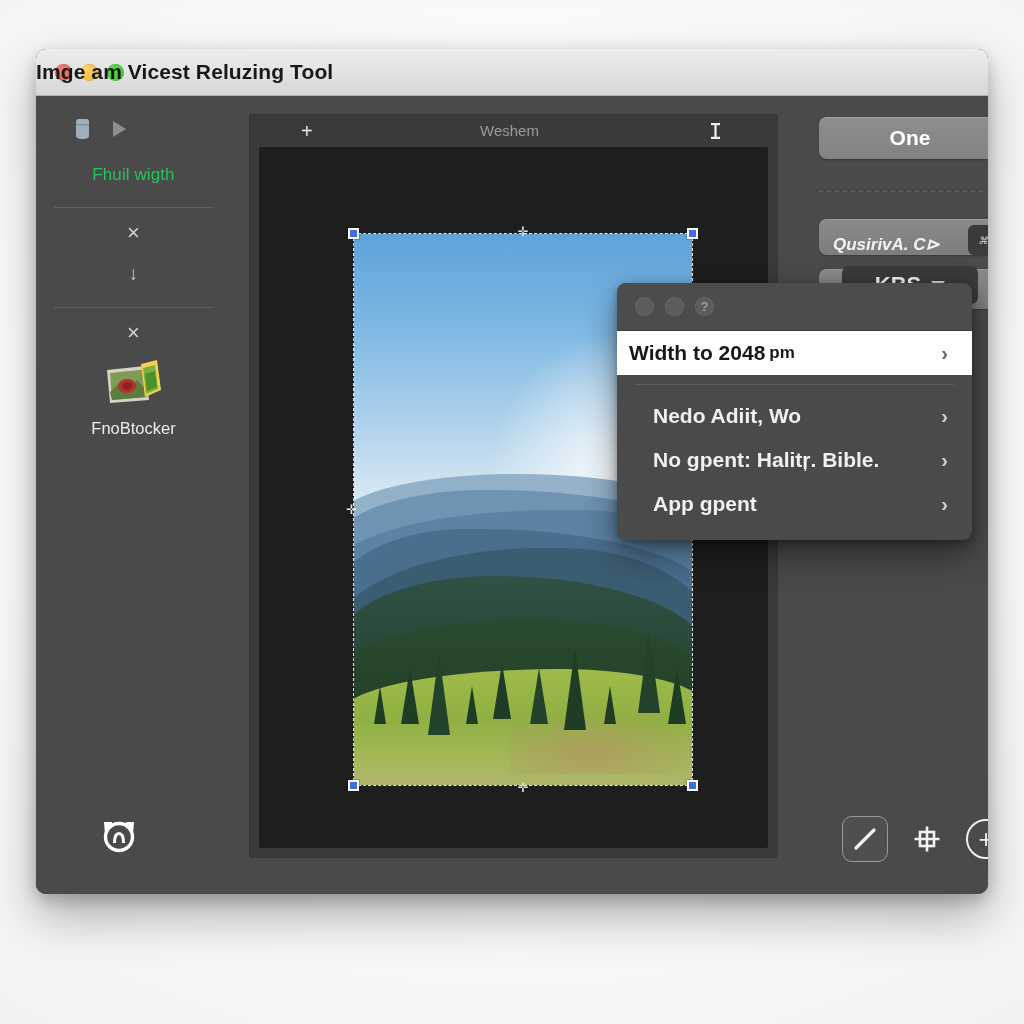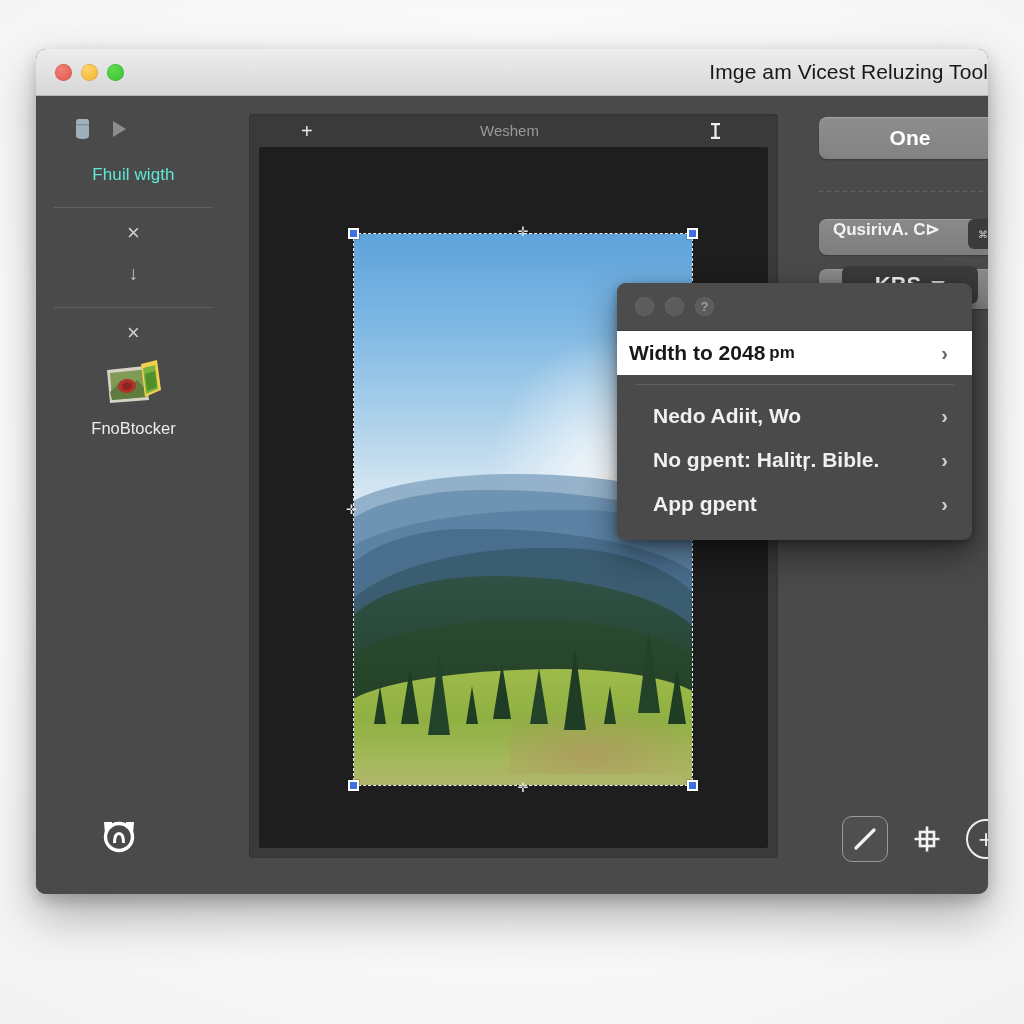--- a/index.html
+++ b/index.html
@@ -34,22 +34,22 @@
     background: linear-gradient(180deg, #ededed 0%, #e2e2e2 52%, #d6d6d6 100%);
     border-bottom: 1px solid #b4b4b4;
     display: flex; align-items: center;
   }
   .lights { display: flex; gap: 9px; margin-left: 19px; }
   .light { width: 17px; height: 17px; border-radius: 50%; }
   .light.red    { background: radial-gradient(circle at 35% 30%, #f08074, #e0564b); box-shadow: inset 0 0 0 .5px rgba(0,0,0,.16); }
   .light.yellow { background: radial-gradient(circle at 35% 30%, #ffd26a, #f0b429); box-shadow: inset 0 0 0 .5px rgba(0,0,0,.16); }
   .light.green  { background: radial-gradient(circle at 35% 30%, #63d94f, #33c12e); box-shadow: inset 0 0 0 .5px rgba(0,0,0,.16); }
   .win-title {
-    position: absolute; left: 0; right: 0; text-align: right;
-    font-size: 21px; font-weight: normal; color: #16181a;
+    position: absolute; left: 0; right: 0; text-align: left;
+    font-size: 21px; font-weight: bold; color: #16181a;
     letter-spacing: .1px;
   }
 
   .body {
     position: relative;
     height: 798px;
     display: flex;
     background: #4a4a4a;
   }
 
@@ -61,21 +61,21 @@
     padding-top: 16px;
     flex: 0 0 195px;
   }
   .sb-row-icons {
     display: flex; align-items: center; gap: 22px;
     padding-left: 38px; height: 34px;
   }
   .tag-icon { width: 17px; height: 22px; }
   .play-icon { width: 0; height: 0; border-left: 13px solid #8d8d8d; border-top: 8px solid transparent; border-bottom: 8px solid transparent; }
   .sb-label {
-    text-align: center; color: #5eead4; font-size: 17px;
+    text-align: center; color: #22c55e; font-size: 17px;
     margin-top: 19px; letter-spacing: .1px;
   }
   .sb-divider { height: 1px; background: #606060; margin: 22px 18px 0 18px; }
   .sb-x {
     text-align: center; color: #cfcfcf; font-size: 22px; font-weight: 300;
     margin-top: 14px; line-height: 1; user-select: none;
   }
   .sb-item { margin-top: 12px; text-align: center; }
   .sb-item-label { color: #ececec; font-size: 16.5px; margin-top: 7px; }
   .sb-arrow-down { text-align: center; color: #c9c9c9; font-size: 19px; margin-top: 19px; }
@@ -219,21 +219,21 @@
     background-image: repeating-linear-gradient(90deg, #6a6a6a 0 4px, transparent 4px 8px);
     opacity: .8;
   }
   .field {
     position: relative;
     width: 182px; height: 36px;
     margin: 27px auto 0 auto;
     border-radius: 8px;
     background: linear-gradient(180deg, #8a8a8a 0%, #7d7d7d 100%);
     box-shadow: inset 0 1px 0 rgba(255,255,255,.15), 0 1px 2px rgba(0,0,0,.25);
-    display: flex; align-items: flex-start;
+    display: flex; align-items: flex-end; font-style: italic;
   }
   .field-text {
     flex: 1; padding-left: 14px;
     color: #f2f2f2; font-size: 17px; font-weight: bold;
     white-space: nowrap; overflow: hidden;
   }
   .field-badge {
     width: 30px; height: 30px; margin-right: 3px;
     border-radius: 6px; background: #3b3b3b;
     display: flex; align-items: center; justify-content: center;

